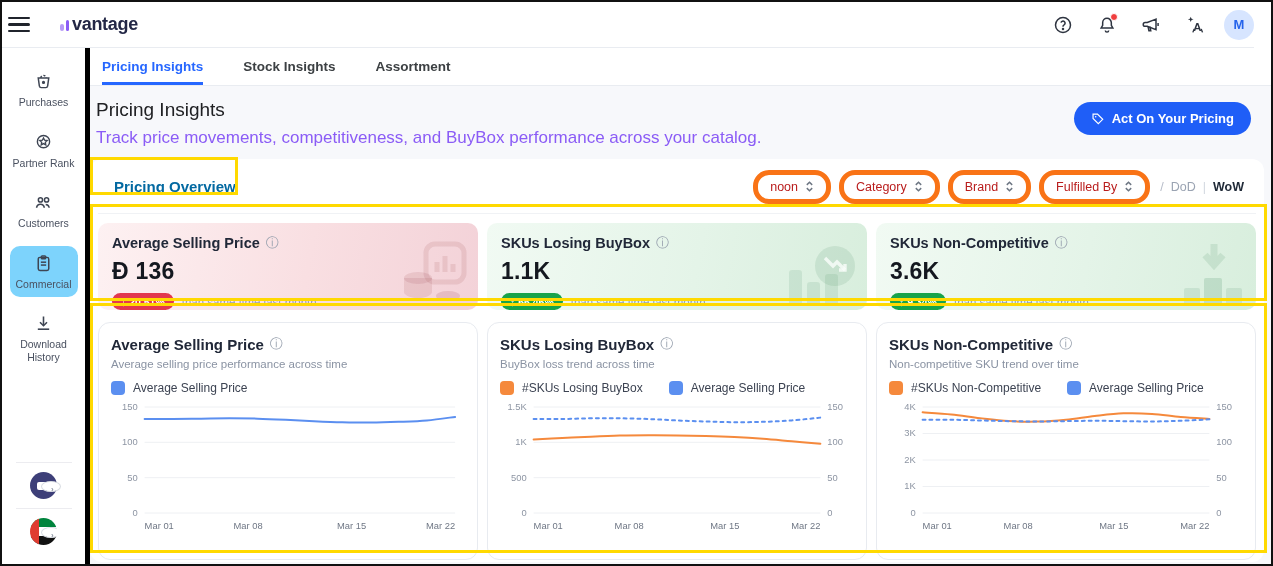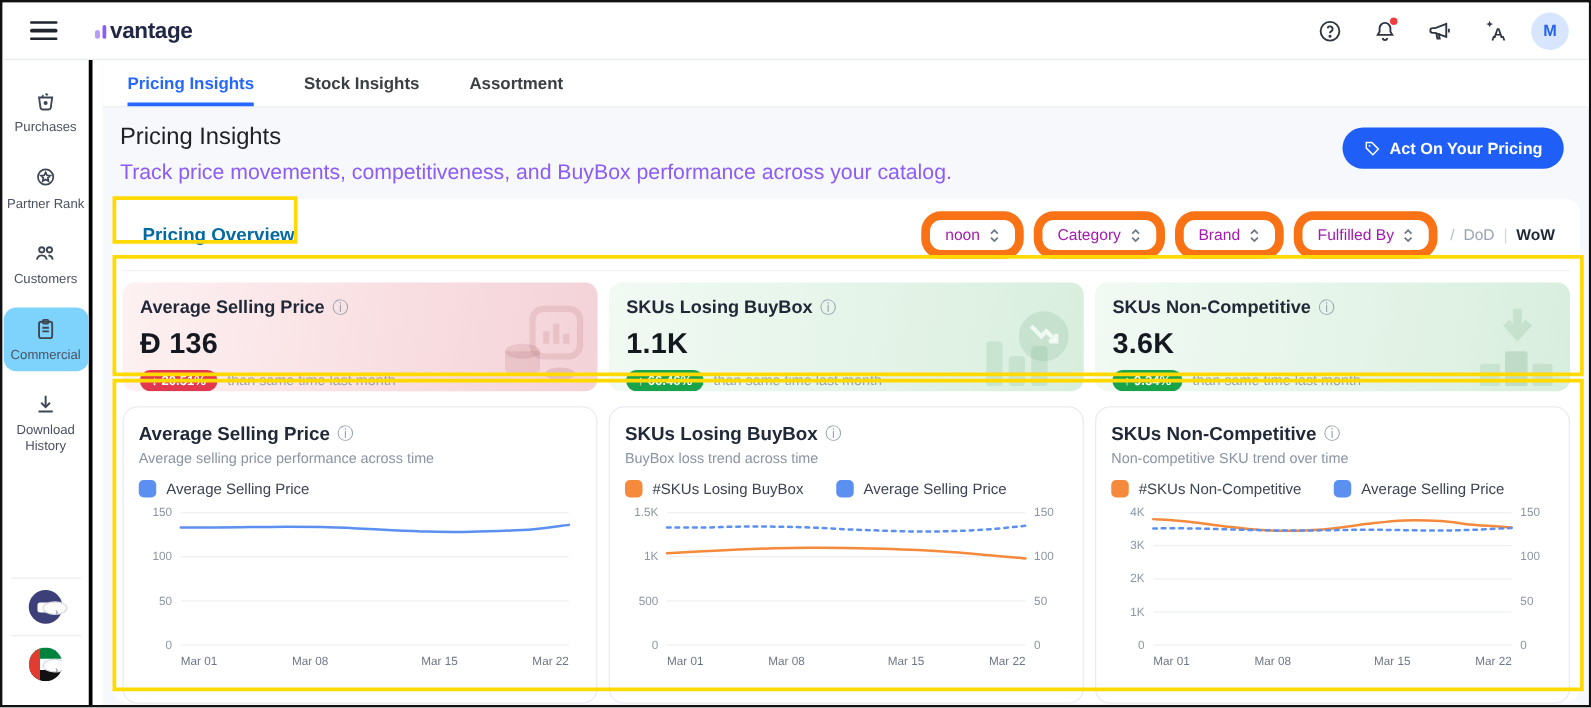--- a/index.html
+++ b/index.html
@@ -1,22 +1,22 @@
 <!DOCTYPE html>
 <html><head>
 <meta charset="utf-8">
 <style>
   * { margin:0; padding:0; box-sizing:border-box; }
   body { font-family:"Liberation Sans", sans-serif; background:#ddd; }
   .page { position:relative; width:1273px; height:566px; background:#fff; border:2px solid #111;
           overflow:hidden; font-family:"Liberation Sans", sans-serif; }
 
   
-  .topbar { position:absolute; left:0; top:0; right:0; height:46px; background:#fff;
-            border-bottom:1px solid #e9ecf1; display:flex; align-items:center; padding:0 16px; z-index:5; }
+  .topbar { position:absolute; left:0; top:0; right:17px; height:46px; background:#fff;
+            border-bottom:1px solid #e9ecf1; display:flex; align-items:center; padding:0 0; z-index:5; }
   .hamburger { width:22px; height:16px; display:flex; flex-direction:column; justify-content:space-between; cursor:pointer; margin-left:6px; }
   .hamburger span { display:block; height:2.4px; background:#20242c; border-radius:2px; }
   .logo { display:flex; align-items:flex-end; gap:3px; margin-left:30px; }
   .logo .bars { display:flex; align-items:flex-end; gap:2px; padding-bottom:4px; }
   .logo .bars i { display:block; width:3.5px; border-radius:2px; }
   .logo .bars i.b1 { height:7px; background:#b79bf7; }
   .logo .bars i.b2 { height:11px; background:#8b5cf6; }
   .logo .word { font-size:18px; font-weight:800; color:#232746; letter-spacing:-0.3px; }
   .top-spacer { flex:1; }
   .searchbox { width:256px; height:31px; border:1px solid #e3e7ee; border-radius:16px; display:flex;
@@ -25,22 +25,22 @@
   .kbd { border:1px solid #e3e7ee; border-radius:11px; padding:2px 8px; font-size:11px; color:#6d7683; white-space:nowrap; }
   .topicons { display:flex; align-items:center; gap:14px; margin-left:16px; }
   .iconbtn { position:relative; width:30px; height:30px; border-radius:50%; display:flex; align-items:center;
              justify-content:center; color:#2e3440; cursor:pointer; }
   .iconbtn svg { display:block; }
   .reddot { position:absolute; top:3px; right:4px; width:8px; height:8px; background:#f03e3e; border-radius:50%; border:1.5px solid #fff; }
   .avatar { width:30px; height:30px; border-radius:50%; background:#d7e5ff; color:#2563eb; font-weight:700;
             font-size:13px; display:flex; align-items:center; justify-content:center; cursor:pointer; }
 
   
-  .sidebar { position:absolute; left:0; top:46px; bottom:0; width:72px; background:#fff;
-             border-right:3px solid #000000; display:flex; flex-direction:column; align-items:center;
+  .sidebar { position:absolute; left:0; top:46px; bottom:0; width:88px; background:#fff;
+             border-right:5px solid #000000; display:flex; flex-direction:column; align-items:center;
              padding-top:16px; z-index:4; }
   .nav-item { width:68px; display:flex; flex-direction:column; align-items:center; gap:4px; padding:7px 2px;
               border-radius:10px; cursor:pointer; margin-bottom:9px; color:#3e4553; }
   .nav-item .lbl { font-size:10.5px; color:#4a5160; text-align:center; line-height:1.2; }
   .nav-item.active { background:#7dd3fc; }
   .side-bottom { margin-top:auto; width:100%; display:flex; flex-direction:column; align-items:center; padding-bottom:10px; }
   .side-entry { width:56px; border-top:1px solid #ececf0; display:flex; justify-content:center; padding:9px 0; position:relative; cursor:pointer; }
   .circ { position:relative; width:27px; height:27px; border-radius:50%; }
   .circ .badge { position:absolute; right:-4px; top:9px; width:11px; height:11px; border-radius:50%; background:#fff;
                  border:1px solid #d8dce2; color:#8a93a1; font-size:8px; line-height:9px; text-align:center; }
@@ -63,22 +63,22 @@
   .pagehead h1 { font-size:19px; font-weight:500; color:#202124; }
   .pagehead .sub { font-size:17px; color:#8b5cf6; margin-top:7px; }
   .cta { display:flex; align-items:center; gap:7px; background:#1f5ef7; color:#fff; font-size:13px; font-weight:600;
          height:33px; padding:0 17px; border-radius:18px; border:none; cursor:pointer; margin-top:3px; }
 
   .panel { background:#fff; border-radius:12px; margin:0 7px 0 8px; padding:10px 8px 10px 8px; height:403px; }
   .overview-row { display:flex; align-items:center; justify-content:space-between; padding:0 4px 9px 4px;
                   border-bottom:1px solid #f0f2f5; }
   .ov-title { font-size:15px; font-weight:700; color:#0369a1; padding:9px 12px; }
   .filters { display:flex; align-items:center; gap:8px; padding-right:8px; }
-  .pill { display:flex; align-items:center; gap:7px; border:7px solid #f97316; border-radius:16px; padding:5px 12px;
-          font-size:12.5px; color:#a21caf; background:#fff; cursor:pointer; }
+  .pill { display:flex; align-items:center; gap:7px; border:5px solid #f97316; border-radius:16px; padding:5px 12px;
+          font-size:12.5px; color:#b91c1c; background:#fff; cursor:pointer; }
   .pill svg { display:block; }
   .cmp { display:flex; align-items:center; gap:7px; font-size:12.5px; margin-left:2px; }
   .cmp .slash { color:#b7bdc9; }
   .cmp .dod { color:#9aa3b2; cursor:pointer; }
   .cmp .pipe { color:#d3d8e0; }
   .cmp .wow { color:#1f2937; font-weight:700; cursor:pointer; }
 
   
   .kpi-row { display:flex; gap:9px; margin:9px 0 0 0; }
   .kpi { flex:1; border-radius:10px; padding:11px 14px; position:relative; overflow:hidden; height:87px; }

